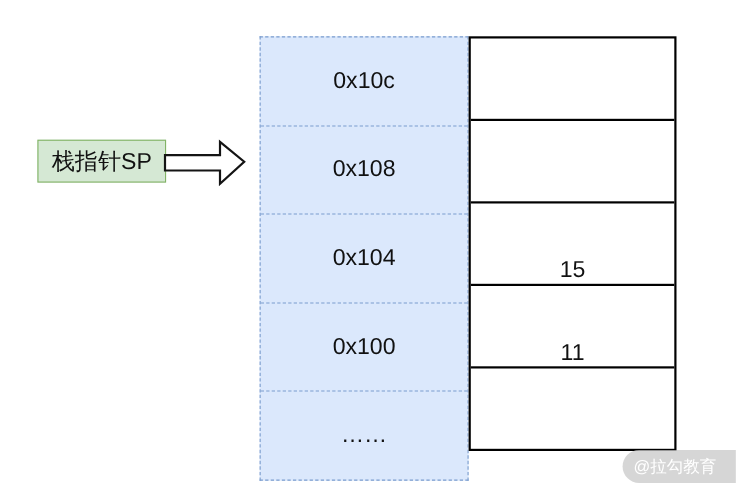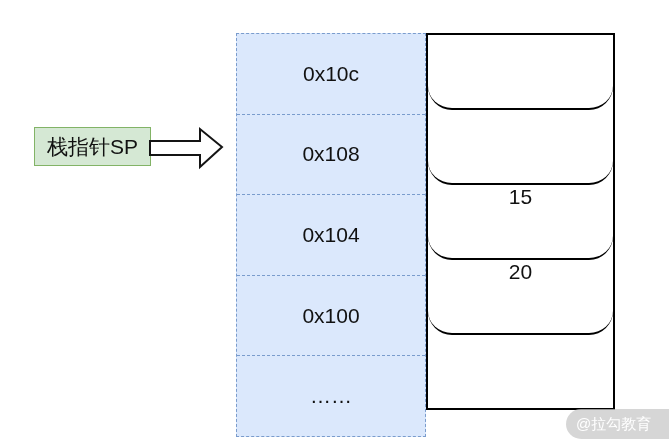--- a/index.html
+++ b/index.html
@@ -78,25 +78,24 @@
     box-sizing: border-box;
     background: #ffffff;
     border: 2px solid var(--value-border, #000000);
     display: flex;
     flex-direction: column;
   }
   .val-cell {
     flex: 1;
     box-sizing: border-box;
     display: flex;
-    align-items: flex-start;
+    align-items: flex-end;
     justify-content: center;
     font-size: 21px;
     color: #111111;
-    border-radius: 24px;
   }
   .val-cell:not(:last-child) {
     border-bottom: 2px solid var(--value-border, #000000);
   }
 
   
   .watermark {
     position: absolute;
     left: 566px;
     top: 409px;
@@ -147,21 +146,21 @@
     <div class="val-cell">
       <span></span>
     </div>
     <div class="val-cell">
       <span></span>
     </div>
     <div class="val-cell">
       <span>15</span>
     </div>
     <div class="val-cell">
-      <span>20</span>
+      <span>11</span>
     </div>
     <div class="val-cell">
       <span></span>
     </div>
   </div>
 
   <div class="watermark">@拉勾教育</div>
 
 </div>
 

